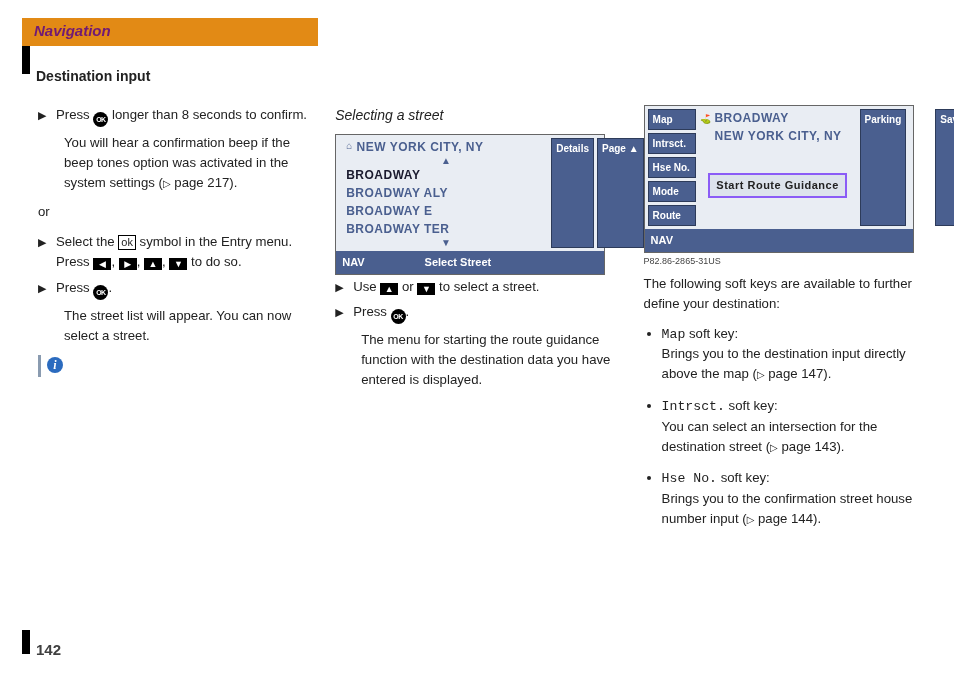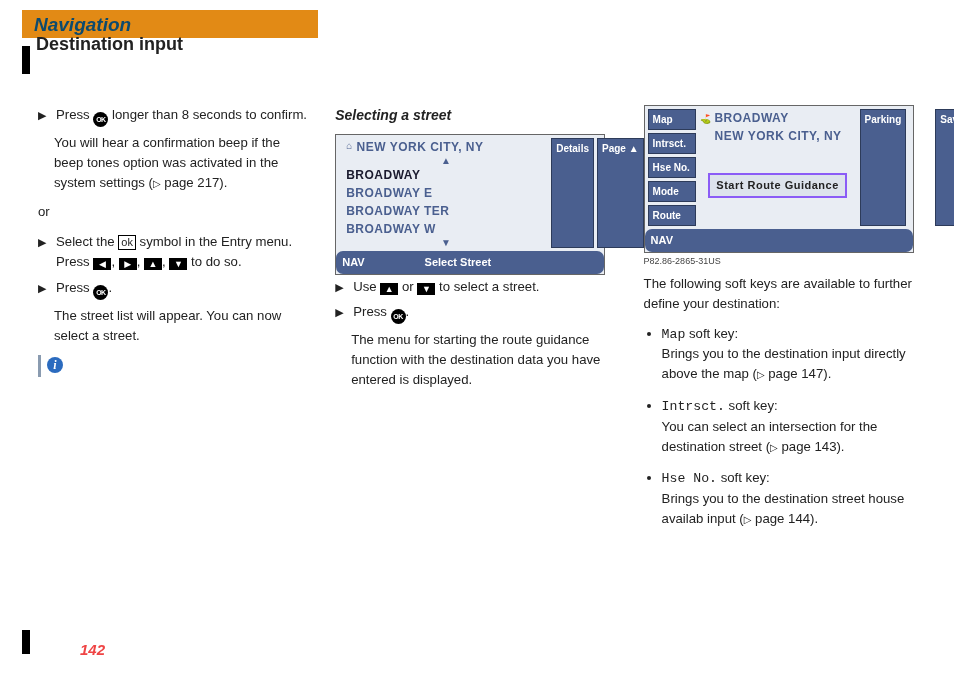--- a/index.html
+++ b/index.html
@@ -2,40 +2,40 @@
 <html><head>
 <meta charset="utf-8">
 <style>
   * { box-sizing: border-box; margin: 0; padding: 0; }
   body { background: #f0f0f0; font-family: Arial, Helvetica, sans-serif; }
   .page {
     width: 954px; height: 674px; background: #fff; position: relative;
     padding: 18px 30px 20px 22px; color: #222;
   }
   .tab-nav {
-    position: absolute; top: 10px; left: 22px; width: 296px; height: 28px;
-    background: #e28a15; color: #0c4a6e; font-weight: bold; font-style: italic;
-    padding: 4px 12px; font-size: 19px;
+    position: absolute; top: 18px; left: 22px; width: 296px; height: 28px;
+    background: #e28a15; color: #701a75; font-weight: bold; font-style: italic;
+    padding: 4px 12px; font-size: 15px;
   }
   .black-bar { position: absolute; top: 46px; left: 22px; width: 8px; height: 28px; background: #000; }
   .black-bar2 { position: absolute; top: 630px; left: 22px; width: 8px; height: 24px; background: #000; }
   .sub-head {
-    position: absolute; top: 34px; left: 36px; font-weight: bold; font-size: 18px;
+    position: absolute; top: 68px; left: 36px; font-weight: bold; font-size: 14px;
   }
   .cols {
     position: absolute; top: 105px; left: 38px; right: 30px; bottom: 40px;
     display: flex; gap: 28px;
   }
   .col { flex: 1; font-size: 13.2px; line-height: 1.5; }
   .col1 { flex: 0.96; }
   .bullet-row { display: flex; margin-bottom: 6px; }
   .bullet-mark { width: 18px; flex-shrink: 0; font-size: 11px; padding-top: 2px; }
   .bullet-body { flex: 1; }
   .para { margin-bottom: 10px; }
-  .indent { margin-left: 16px; margin-bottom: 10px; }
+  .indent { margin-left: 26px; margin-bottom: 10px; }
   .or-txt { margin: 6px 0 10px 0; }
   .ok-circle {
     display: inline-block; width: 15px; height: 15px; border-radius: 50%;
     background: #000; color: #fff; font-size: 7px; font-weight: bold;
     text-align: center; line-height: 15px; vertical-align: -3px; letter-spacing: -0.5px;
   }
   .ok-box {
     display: inline-block; border: 1px solid #000; padding: 0 2px;
     font-size: 11px; line-height: 13px; vertical-align: 0;
   }
@@ -47,53 +47,53 @@
   .tri-right::before { content: "▷"; font-size: 10px; }
   .info-block { display: flex; gap: 6px; margin-top: 4px; }
   .info-bar { width: 3px; background: #8a9bb0; flex-shrink: 0; }
   .info-body { flex: 1; }
   .info-i {
     display: inline-block; width: 16px; height: 16px; border-radius: 50%;
     background: #2b6bbf; color: #fff; font-weight: bold; font-style: italic;
     text-align: center; line-height: 16px; font-size: 12px; margin-bottom: 4px;
     font-family: Georgia, serif;
   }
-  .heading-it { font-weight: bold; font-style: italic; font-size: 14px; margin-bottom: 8px; }
+  .heading-it { font-weight: normal; font-style: italic; font-size: 14px; margin-bottom: 8px; }
 
   
   .screen {
     width: 270px; border: 1px solid #666; background: #e9edf3;
     font-size: 11px; position: relative; margin-bottom: 2px;
   }
   .screen-body { display: flex; }
   .screen-left { width: 54px; display: flex; flex-direction: column; gap: 3px; padding: 3px; }
   .screen-center { flex: 1; padding: 3px 2px; letter-spacing: 0.5px; }
   .screen-right { width: 56px; display: flex; flex-direction: row; gap: 3px; padding: 3px; }
   .softkey {
     background: #4a5f8f; color: #fff; font-size: 10px; font-weight: bold;
     padding: 2px 4px; border: 1px solid #2d3b5a; white-space: nowrap; text-align: left;
   }
   .softkey.blank { background: transparent; border-color: transparent; height: 17px; }
   .nav-footer {
     background: #4a5f8f; color: #fff; font-weight: bold;
-    padding: 3px 6px; font-size: 11px; display: flex; gap: 60px; border-radius: 7px;
+    padding: 3px 6px; font-size: 11px; display: flex; gap: 60px;
   }
   .street-list div { color: #4a5f8f; font-weight: bold; font-size: 12px; letter-spacing: 0.5px; }
   .street-list .selected { color: #1a1a2e; }
   .city-head { color: #4a5f8f; font-weight: bold; font-size: 12px; letter-spacing: 0.5px; }
   .scroll-tri { color: #4a5f8f; font-size: 10px; text-align: center; line-height: 10px; }
   .fig-caption { font-size: 9px; color: #444; margin-bottom: 6px; }
   .start-btn {
     display: inline-block; border: 2px solid #8b5cf6; background: #dde3ec;
     font-weight: bold; font-size: 11px; padding: 2px 6px; margin-top: 28px;
   }
   .mono { font-family: "Courier New", monospace; }
   .page-num {
     position: absolute; left: 36px; bottom: 16px; font-weight: bold;
-    font-style: italic; color: #ef4444; font-size: 15px; margin-left: 44px;
+    color: #404040; font-size: 15px;
   }
   .flag-icon {
     display: inline-block; width: 10px; height: 10px; vertical-align: 0;
   }
   .flag-icon::before { content: "⛳"; font-size: 9px; color: #4a5f8f; }
   .car-icon::before { content: "⌂"; font-size: 10px; color: #4a5f8f; position: relative; top: -2px;}
   ul.softlist { list-style: disc; padding-left: 18px; }
   ul.softlist li { margin-bottom: 12px; }
 </style>
 </head>
@@ -143,23 +143,23 @@
       <div class="heading-it">Selecting a street</div>
 
       <div class="screen">
         <div class="screen-body">
           <div style="width:8px"></div>
           <div class="screen-center">
             <div class="city-head"><span class="car-icon"></span> <span>NEW YORK CITY, NY</span></div>
             <div class="scroll-tri">▲</div>
             <div class="street-list">
               <div class="selected">BROADWAY</div>
+              <div>BROADWAY ALY</div>
               <div>BROADWAY E</div>
               <div>BROADWAY TER</div>
-              <div>BROADWAY W</div>
             </div>
             <div class="scroll-tri">▼</div>
           </div>
           <div class="screen-right">
             <div class="softkey">Details</div>
             <div class="softkey">Page ▲</div>
             <div class="softkey">Page ▼</div>
             <div class="softkey blank"></div>
             <div class="softkey">Back</div>
           </div>
@@ -220,21 +220,21 @@
         <li>
           <span class="mono">Map</span><span> soft key:</span><br>
           <span>Brings you to the destination input directly above the map (</span><span class="tri-right"></span><span> page 147).</span>
         </li>
         <li>
           <span class="mono">Intrsct.</span><span> soft key:</span><br>
           <span>You can select an intersection for the destination street (</span><span class="tri-right"></span><span> page 143).</span>
         </li>
         <li>
           <span class="mono">Hse No.</span><span> soft key:</span><br>
-          <span>Brings you to the destination street house availab input (</span><span class="tri-right"></span><span> page 144).</span>
+          <span>Brings you to the confirmation street house number input (</span><span class="tri-right"></span><span> page 144).</span>
         </li>
       </ul>
     </div>
 
   </div>
 
   <div class="black-bar2"></div>
   <div class="page-num">142</div>
 </div>
 

